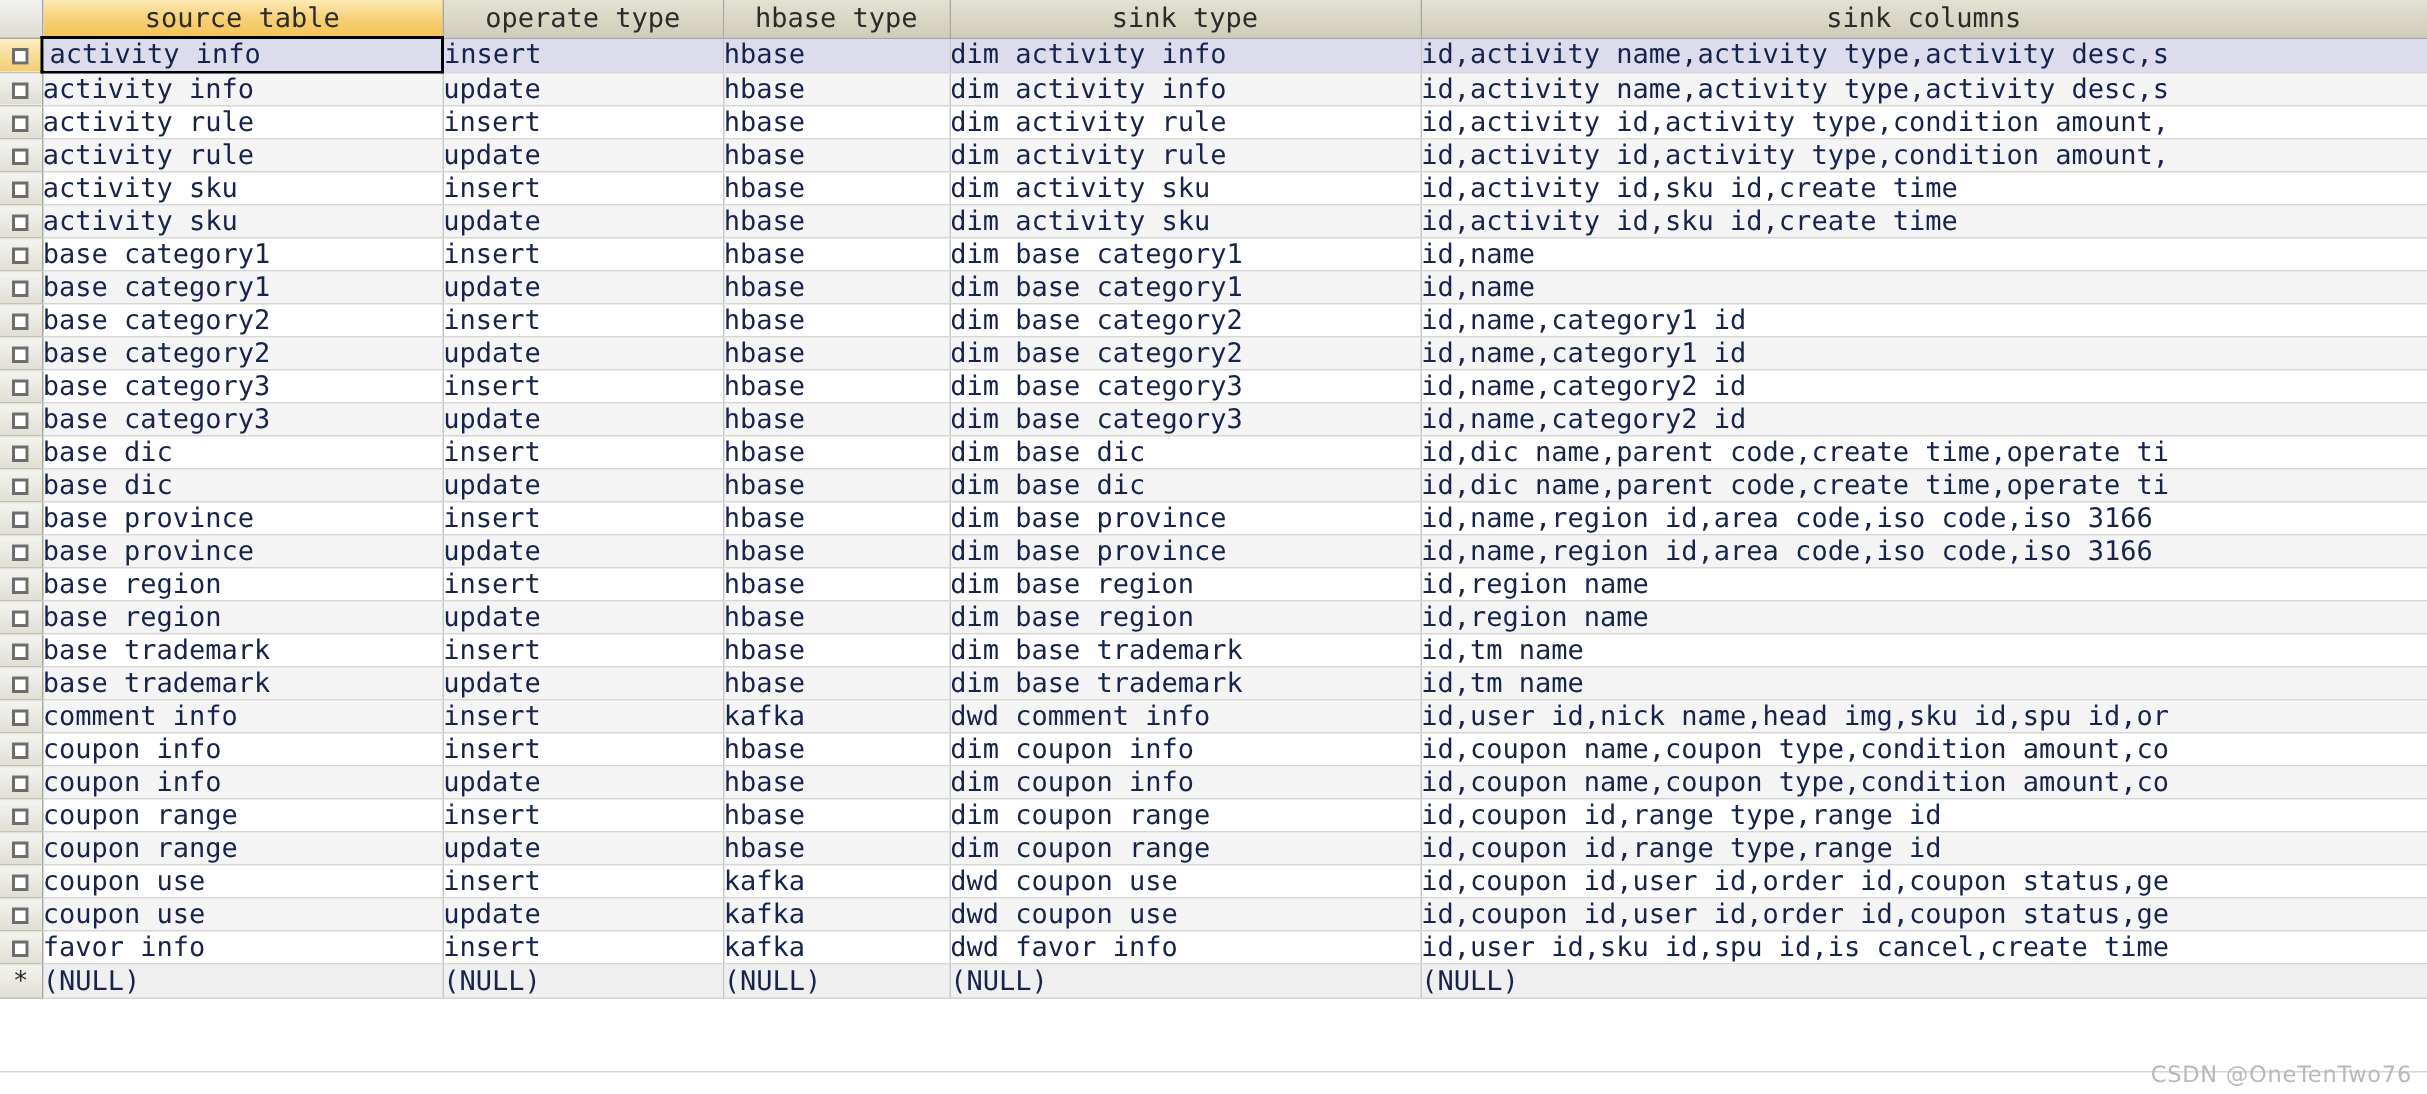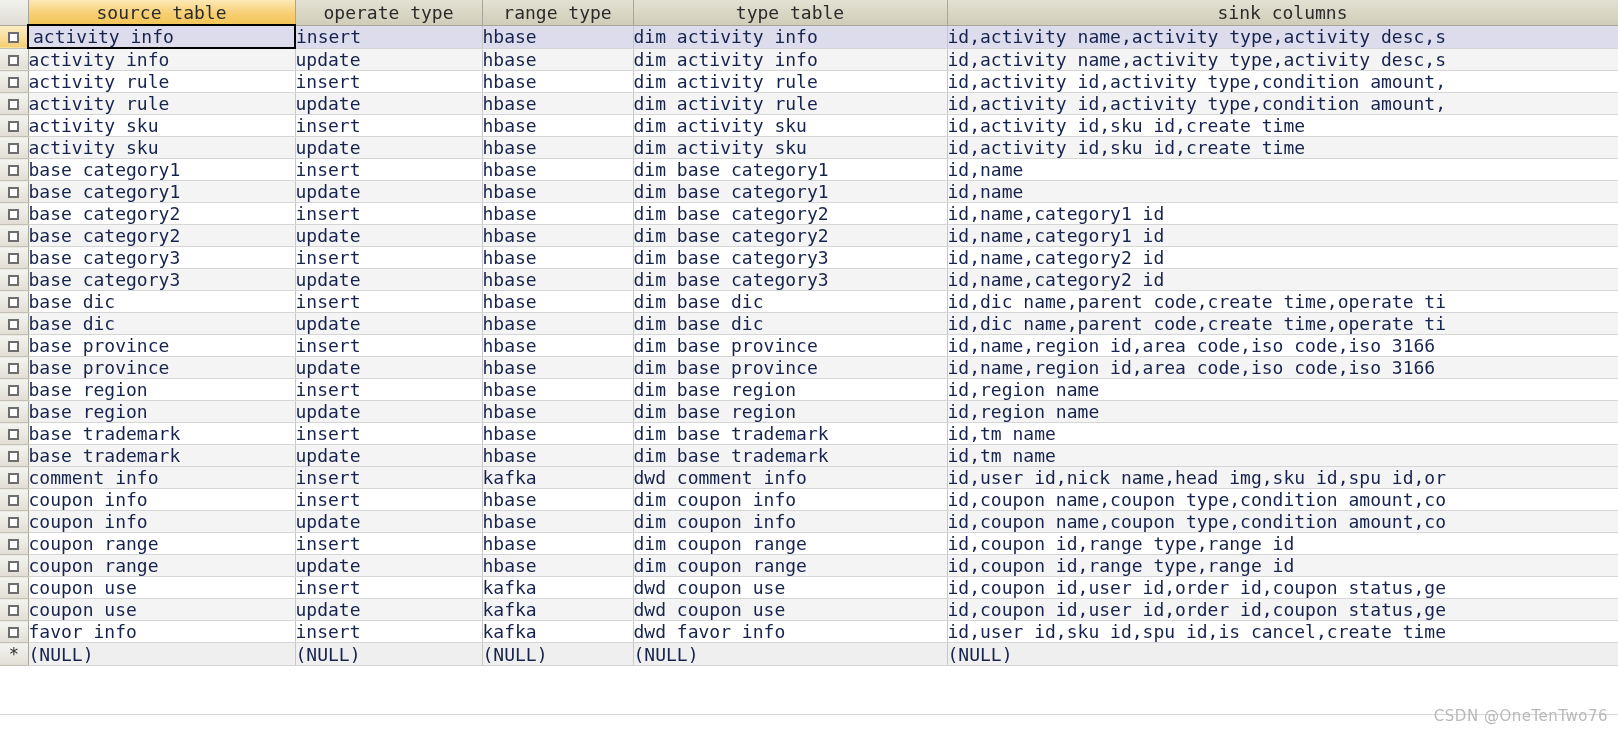--- a/index.html
+++ b/index.html
@@ -171,22 +171,22 @@
       <col class="c-op">
       <col class="c-sinktype">
       <col class="c-sinktbl">
       <col class="c-sinkcols">
     </colgroup>
     <thead>
       <tr>
         <th class="corner"></th>
         <th class="col-head sorted">source table</th>
         <th class="col-head">operate type</th>
-        <th class="col-head">range type</th>
-        <th class="col-head">type table</th>
+        <th class="col-head">hbase type</th>
+        <th class="col-head">sink type</th>
         <th class="col-head">sink columns</th>
       </tr>
     </thead>
     <tbody id="grid-body">
         <tr class="odd selected">
           <td class="rowhead"><span class="chk"></span></td>
           <td class="cell focus-cell">activity info</td>
           <td class="cell">insert</td>
           <td class="cell">hbase</td>
           <td class="cell">dim activity info</td>

